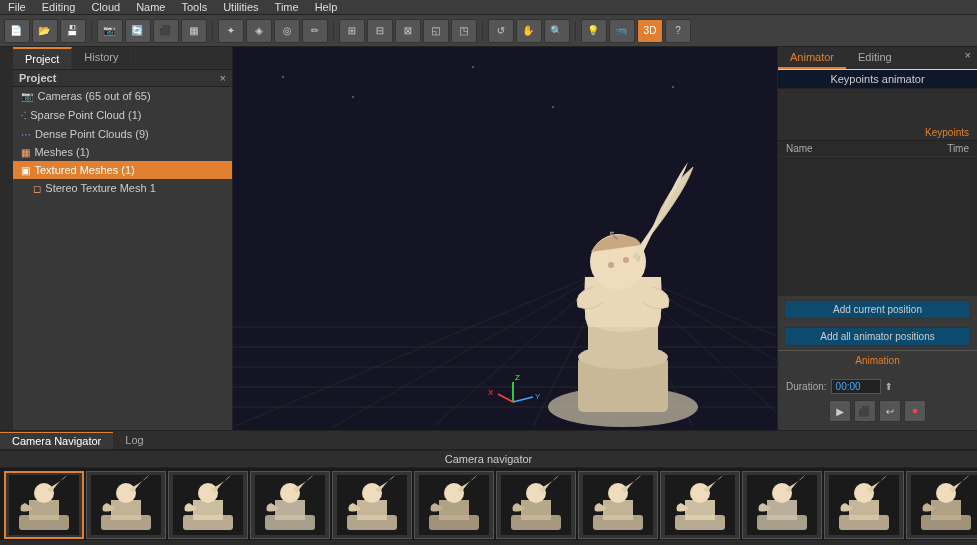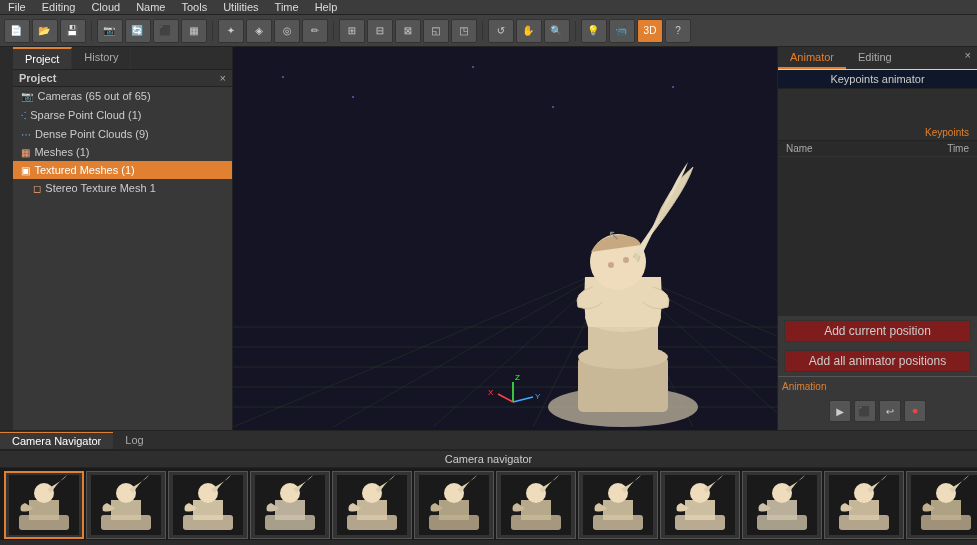--- a/index.html
+++ b/index.html
@@ -35,23 +35,23 @@
     
     #right-panel { width: 200px; background: #383838; border-left: 1px solid #222; display: flex; flex-direction: column; }
     .right-tabs { display: flex; background: #2e2e2e; border-bottom: 1px solid #bef264; }
     .rtab { padding: 4px 12px; cursor: pointer; color: #aaa; font-size: 11px; }
     .rtab.active { color: #e08030; border-bottom: 2px solid #e08030; }
     .right-panel-title { text-align: center; padding: 3px; font-size: 11px; color: #ccc; background: #0f172a; border-bottom: 1px solid #222; }
     .kp-header { display: flex; padding: 2px 8px; background: #2e2e2e; border-bottom: 1px solid #222; }
     .kp-header span { font-size: 11px; color: #aaa; }
     .kp-header span:first-child { flex: 1; }
     .kp-content { flex: 1; background: #2a2a2a; }
-    .right-btn { margin: 4px 6px; padding: 3px 6px; background: #7f1d1d; border: 1px solid #333; border-radius: 2px; cursor: pointer; font-size: 12px; color: #ccc; text-align: center; }
+    .right-btn { margin: 4px 6px; padding: 3px 6px; background: #0c4a6e; border: 1px solid #333; border-radius: 2px; cursor: pointer; font-size: 10px; color: #ccc; text-align: center; }
     .animation-section { border-top: 1px solid #555; padding: 4px; }
-    .animation-label { color: #e08030; font-size: 10px; margin-bottom: 4px; }
+    .animation-label { text-align: center; color: #e08030; font-size: 10px; margin-bottom: 11px; }
     .duration-row { display: flex; align-items: center; gap: 4px; padding: 2px 4px; }
     .duration-label { font-size: 10px; color: #aaa; }
     .duration-value { background: #222; border: 1px solid #555; color: #4af; font-size: 10px; padding: 1px 4px; width: 50px; }
     .playback-row { display: flex; gap: 3px; justify-content: center; padding: 4px; }
     .play-btn { width: 22px; height: 22px; background: #555; border: 1px solid #333; border-radius: 2px; cursor: pointer; display: flex; align-items: center; justify-content: center; color: #ccc; font-size: 10px; }
 
     
     #bottom-tabs { display: flex; background: #2e2e2e; border-top: 1px solid #222; border-bottom: 1px solid #222; height: 20px; align-items: center; }
     .btab { padding: 2px 12px; cursor: pointer; color: #aaa; font-size: 11px; }
     .btab.active { background: #383838; color: #fff; border-top: 1px solid #e08030; }
@@ -244,20 +244,25 @@
     </div>
     <div style="display:flex;background:#2a2a2a;border-bottom:1px solid #333;padding:2px 8px;">
       <span style="flex:1;color:#aaa;font-size:10px;">Name</span>
       <span style="color:#aaa;font-size:10px;">Time</span>
     </div>
     <div class="kp-content"></div>
     <div class="right-btn">Add current position</div>
     <div class="right-btn">Add all animator positions</div>
     <div class="animation-section">
       <div class="animation-label">Animation</div>
+      <div class="duration-row">
+        <span class="duration-label">Duration:</span>
+        <input class="duration-value" value="00:00" style="background: rgb(34, 34, 34); border: 1px solid rgb(85, 85, 85); color: rgb(68, 170, 255); font-size: 10px; padding: 1px 4px; width: 50px;">
+        <span style="cursor:pointer;color:#aaa;font-size:10px;">⬆</span>
+      </div>
       <div class="playback-row">
         <div class="play-btn">▶</div>
         <div class="play-btn">⬛</div>
         <div class="play-btn">↩</div>
         <div class="play-btn" style="color:#e44;">⏺</div>
       </div>
     </div>
   </div>
 </div>
 

